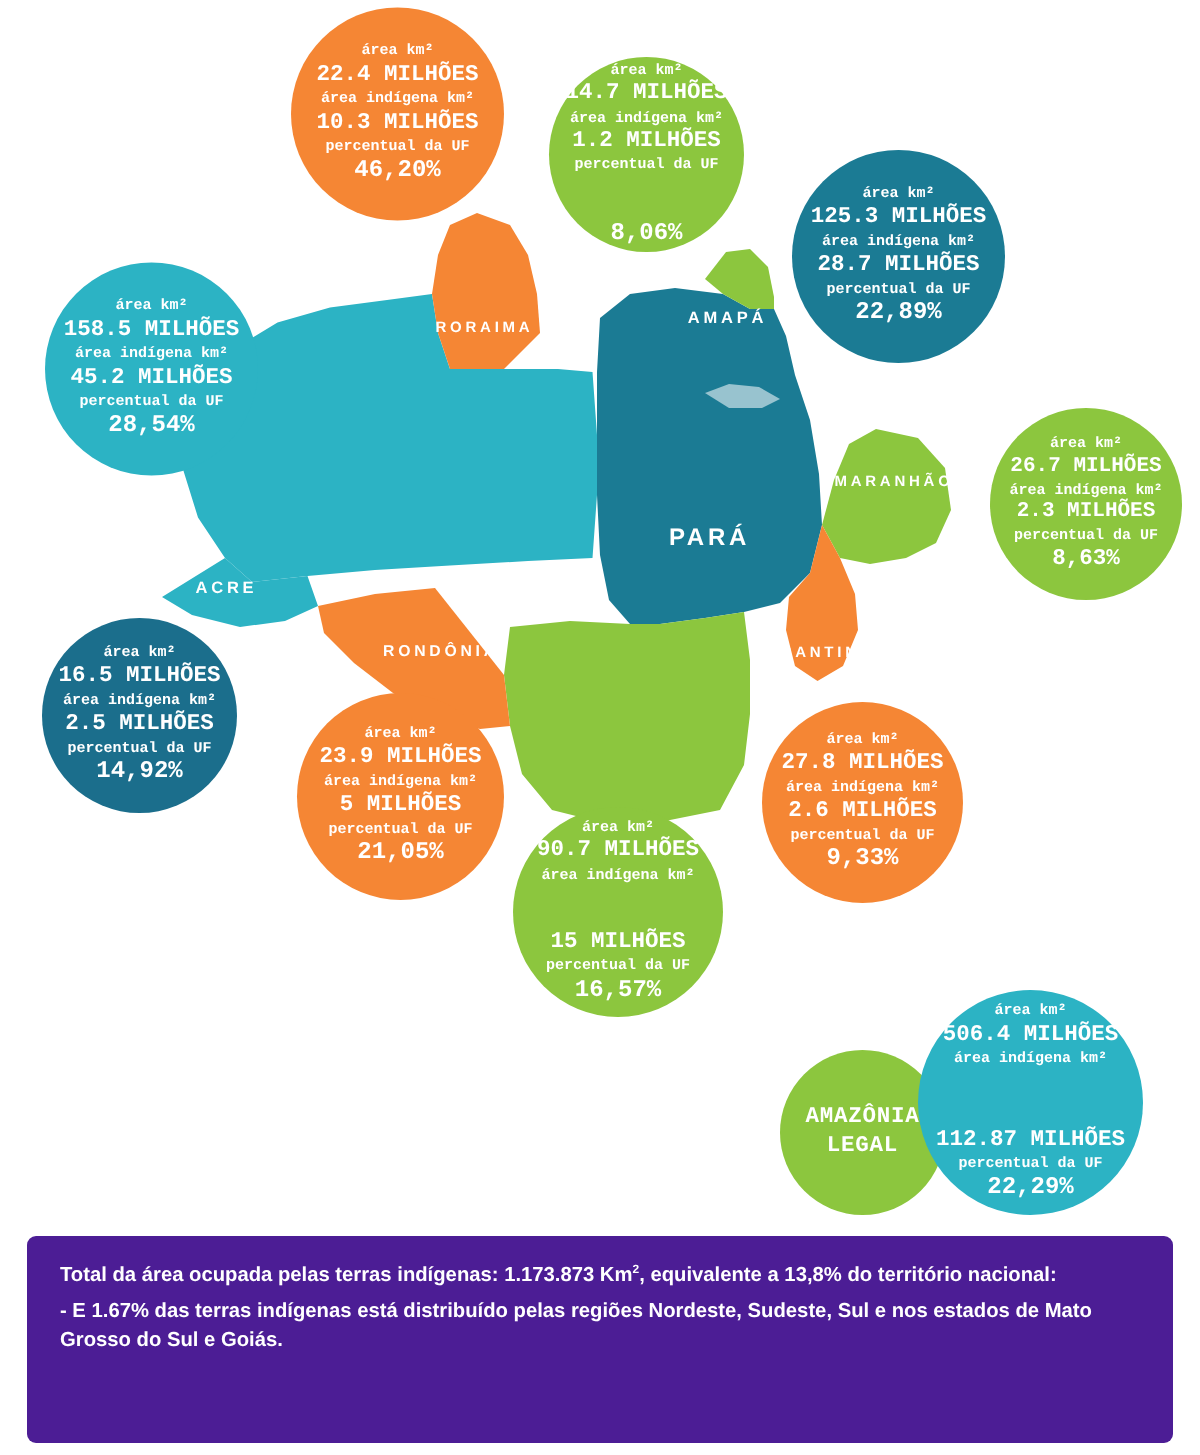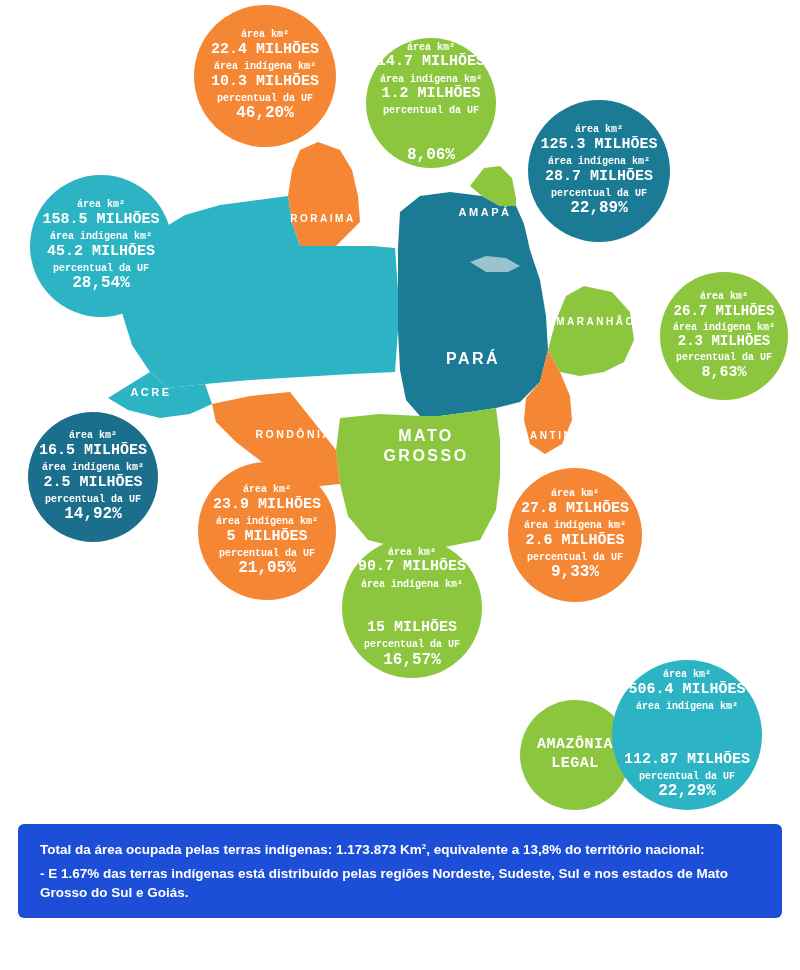--- a/index.html
+++ b/index.html
@@ -63,22 +63,22 @@
     font-weight: bold;
     letter-spacing: 0.5px;
     font-size: 15px;
     line-height: 1.25;
   }
   .footer {
     position: absolute;
     left: 18px;
     top: 824px;
     width: 764px;
-    height: 94px;
-    background: #1d4ed8;
+    height: 138px;
+    background: #4c1d95;
     border-radius: 6px;
     color: #ffffff;
     box-sizing: border-box;
     padding: 16px 20px 10px 22px;
   }
   .footer p {
     margin: 0 0 4px 0;
     font-size: 13.5px;
     font-weight: bold;
     line-height: 1.45;
@@ -112,22 +112,20 @@
 
     <path fill="#ffffff" opacity="0.55" d="M470,262 L486,256 L506,258 L520,266 L508,272 L486,272 Z"></path>
   </svg>
 
   <div class="state-label" style="left:284px; top:213px; width:78px; font-size:10px;">RORAIMA</div>
   <div class="state-label" style="left:448px; top:206px; width:74px; font-size:11px;">AMAPÁ</div>
   <div class="state-label" style="left:418px; top:310px; width:110px; font-size:16px;margin-top:39px;">PARÁ</div>
   <div class="state-label" style="left:548px; top:316px; width:96px; font-size:10px;">MARANHÃO</div>
   <div class="state-label" style="left:108px; top:386px; width:86px; font-size:11px;">ACRE</div>
   <div class="state-label" style="left:244px; top:428px; width:100px; font-size:10.5px;">RONDÔNIA</div>
-  <div class="state-label" style="left:364px; top:426px; width:124px; font-size:16px;">MATO
-GROSSO</div>
   <div class="state-label" style="left:496px; top:430px; width:92px; font-size:10px;">TOCANTINS</div>
 
   <div class="bubble" style="left:194px; top:5px; width:142px; height:142px; background:#f58634;">
     <div class="lbl">área km²</div>
     <div class="val" style="font-size:15px;">22.4 MILHÕES</div>
     <div class="lbl">área indígena km²</div>
     <div class="val" style="font-size:15px;">10.3 MILHÕES</div>
     <div class="lbl">percentual da UF</div>
     <div class="val last" style="font-size:16px;">46,20%</div>
   </div>

